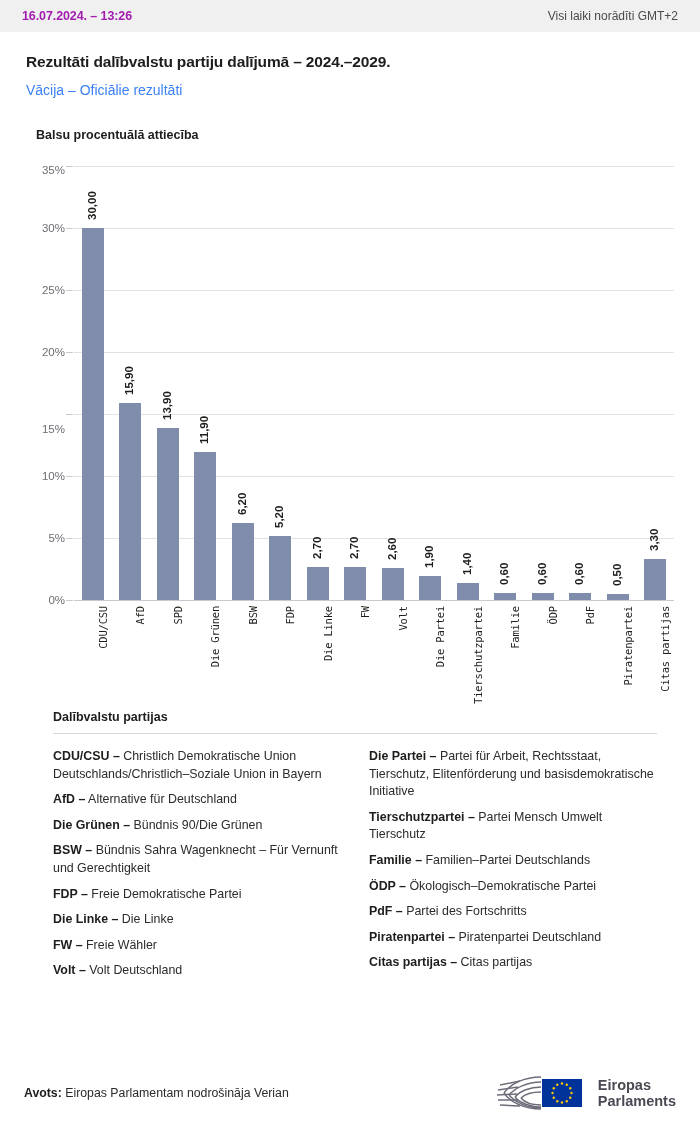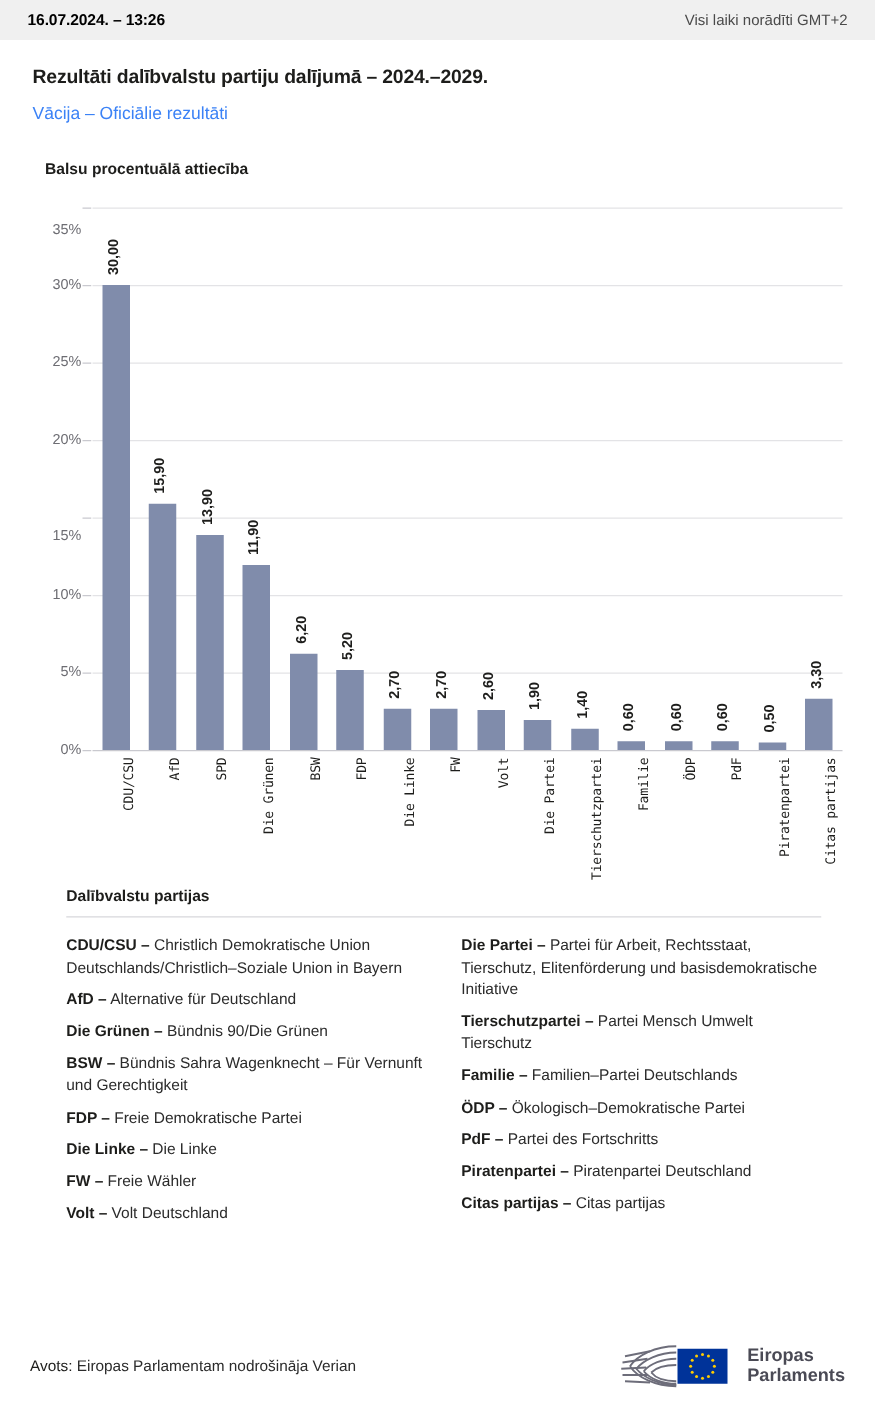--- a/index.html
+++ b/index.html
@@ -23,21 +23,21 @@
     display: flex;
     align-items: center;
     justify-content: space-between;
     padding: 0 22px;
     box-sizing: border-box;
   }
   .topbar-date {
     font-size: 12.5px;
     font-weight: bold;
     letter-spacing: -0.1px;
-    color: #000000;
+    color: #a21caf;
   }
   .topbar-tz {
     font-size: 12px;
     color: #4a4a4a;
   }
 
   
   .titles {
     padding: 21px 36px 0 26px;
   }
@@ -191,21 +191,21 @@
     box-sizing: border-box;
     display: flex;
     align-items: center;
     justify-content: space-between;
   }
   .source {
     font-size: 12.3px;
     color: #2b2b2b;
   }
   .source b {
-    font-weight: normal;
+    font-weight: bold;
     color: #1d1d1b;
   }
   .ep-logo {
     display: flex;
     align-items: center;
     gap: 8px;
   }
   .ep-logo-mark {
     display: block;
   }
@@ -249,21 +249,21 @@
         <div class="ytick-dash" style="top: 186px;"></div>
         <div class="ytick" style="top: 186px;">20%</div>
         <div class="gridline" style="top: 124px;"></div>
         <div class="ytick-dash" style="top: 124px;"></div>
         <div class="ytick" style="top: 124px;">25%</div>
         <div class="gridline" style="top: 62px;"></div>
         <div class="ytick-dash" style="top: 62px;"></div>
         <div class="ytick" style="top: 62px;">30%</div>
         <div class="gridline" style="top: 0px;"></div>
         <div class="ytick-dash" style="top: 0px;"></div>
-        <div class="ytick" style="top: 18px;">35%</div>
+        <div class="ytick" style="top: 4px;">35%</div>
         <div class="bar-col" style="left: 7.75px; height: 434px;">
           <div class="bar" style="height: 372px; background: rgb(128, 140, 171);"></div>
           <div class="bar-value" style="bottom: 372px;">30,00</div>
           <div class="bar-cat">CDU/CSU</div>
         </div>
         <div class="bar-col" style="left: 45.25px; height: 434px;">
           <div class="bar" style="height: 197.16px; background: rgb(128, 140, 171);"></div>
           <div class="bar-value" style="bottom: 197.16px;">15,90</div>
           <div class="bar-cat">AfD</div>
         </div>

